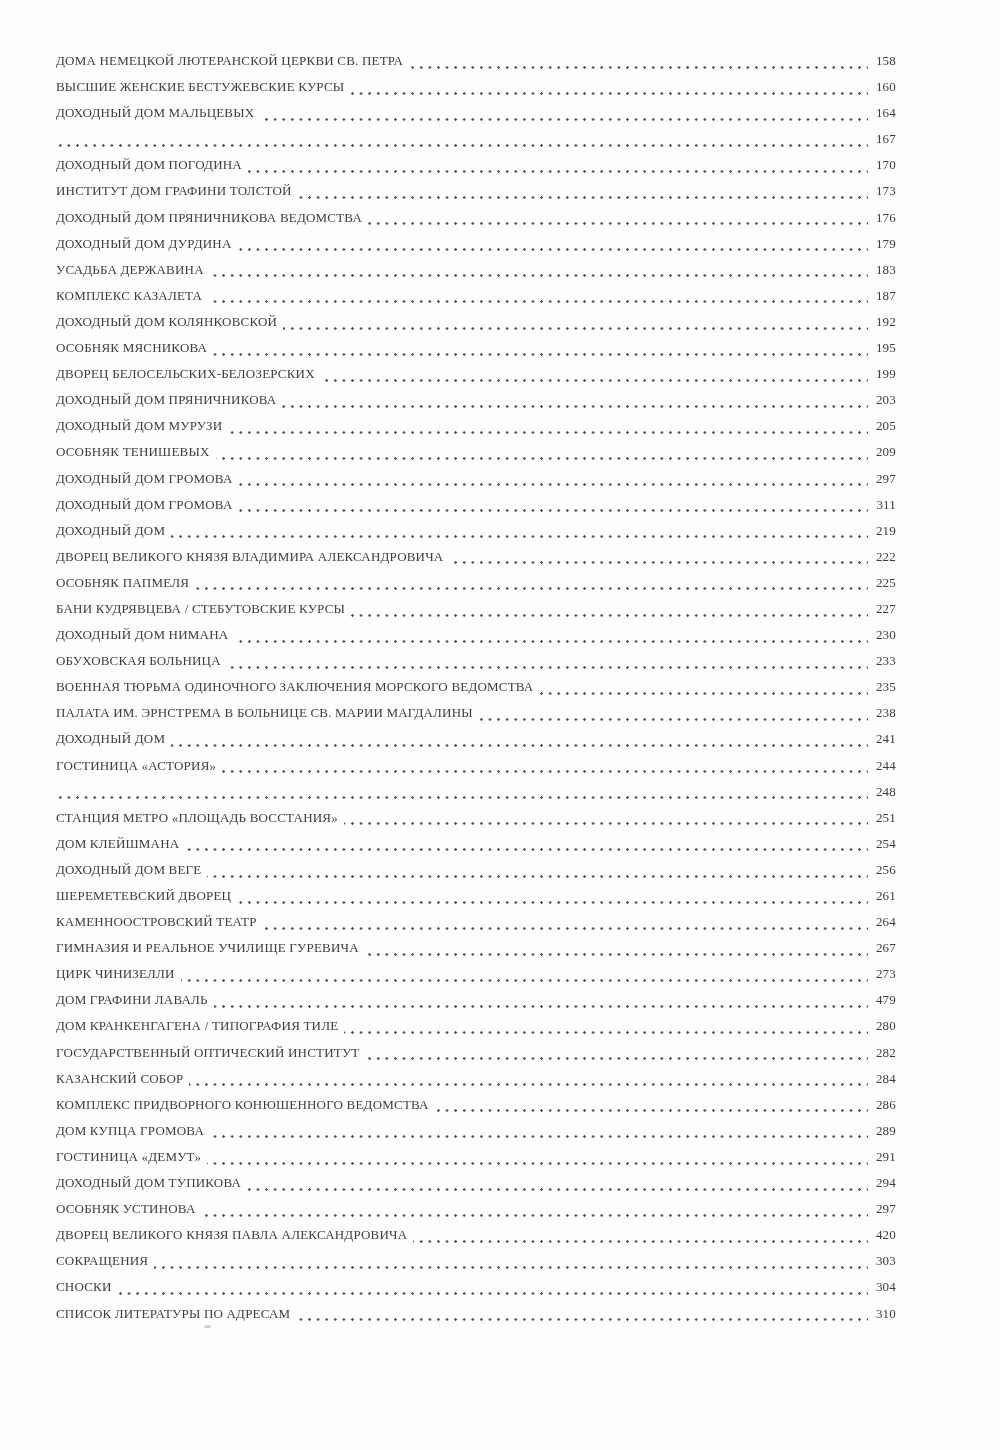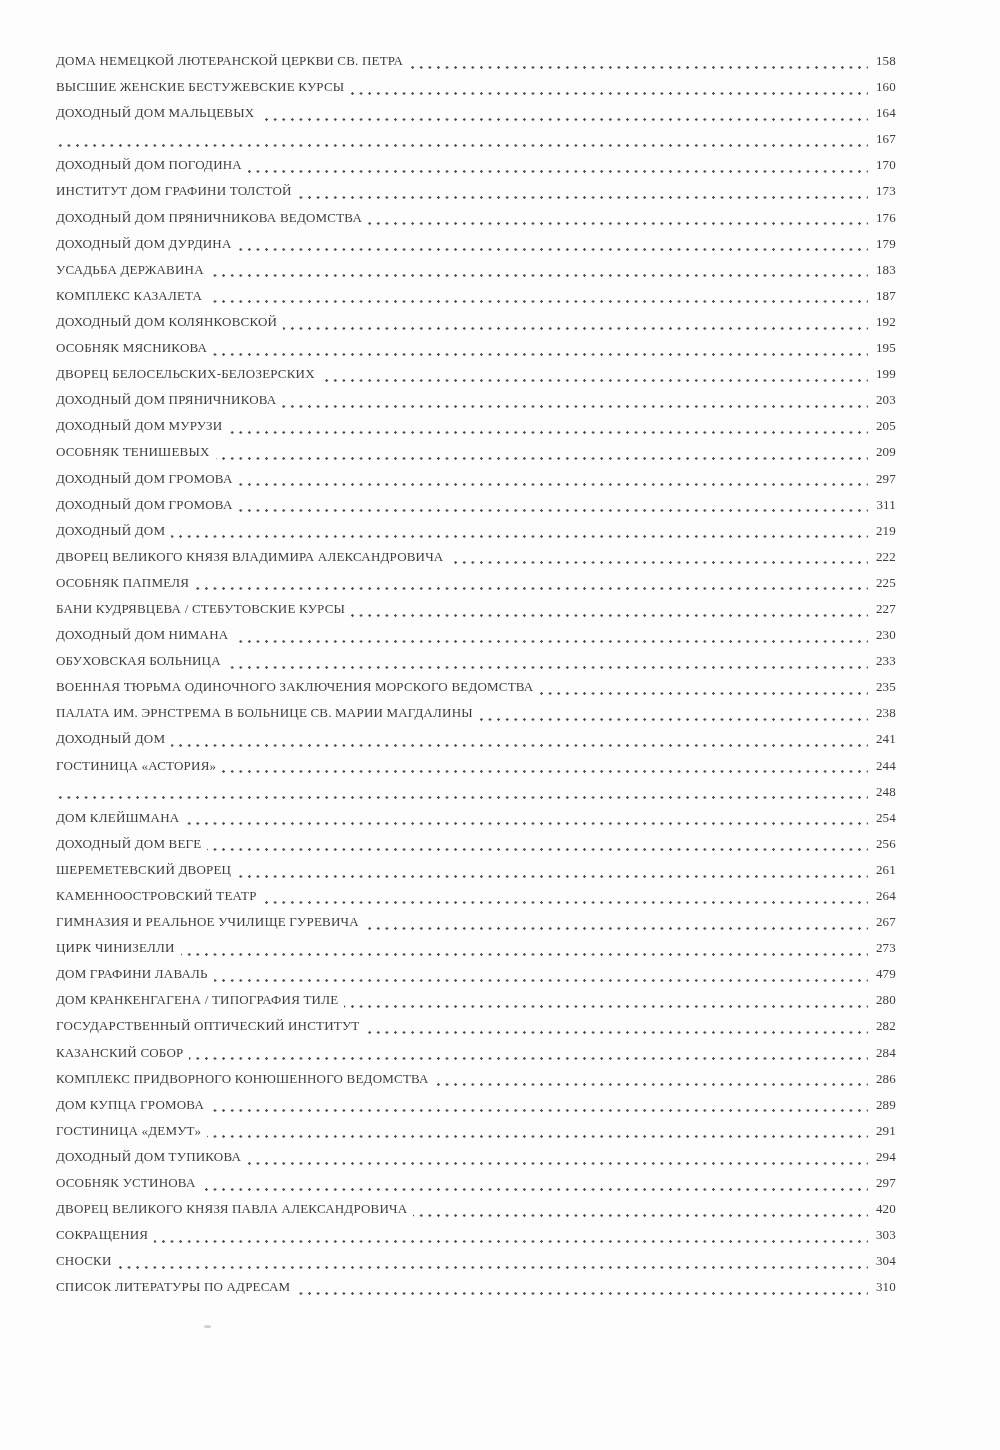--- a/index.html
+++ b/index.html
@@ -237,20 +237,25 @@
     <span class="toc-title">ГОСТИНИЦА «АСТОРИЯ»</span>
     <span class="toc-fill"></span>
     <span class="toc-page">244</span>
   </div>
 
   <div class="toc-row">
     <span class="toc-fill"></span>
     <span class="toc-page">248</span>
   </div>
 
+  <div class="toc-row">
+    <span class="toc-title">СТАНЦИЯ МЕТРО «ПЛОЩАДЬ ВОССТАНИЯ»</span>
+    <span class="toc-fill"></span>
+    <span class="toc-page">251</span>
+  </div>
 
   <div class="toc-row">
     <span class="toc-title">ДОМ КЛЕЙШМАНА</span>
     <span class="toc-fill"></span>
     <span class="toc-page">254</span>
   </div>
 
   <div class="toc-row">
     <span class="toc-title">ДОХОДНЫЙ ДОМ ВЕГЕ</span>
     <span class="toc-fill"></span>

